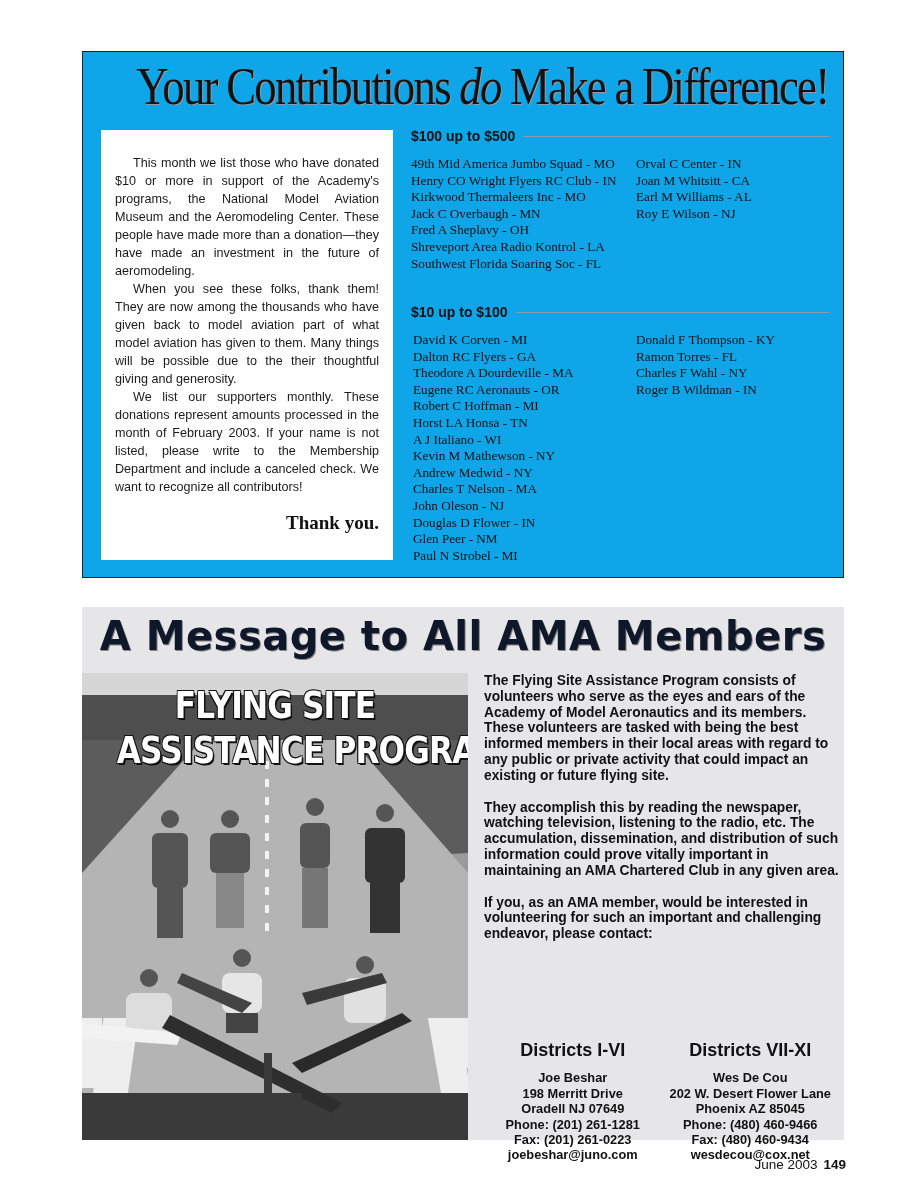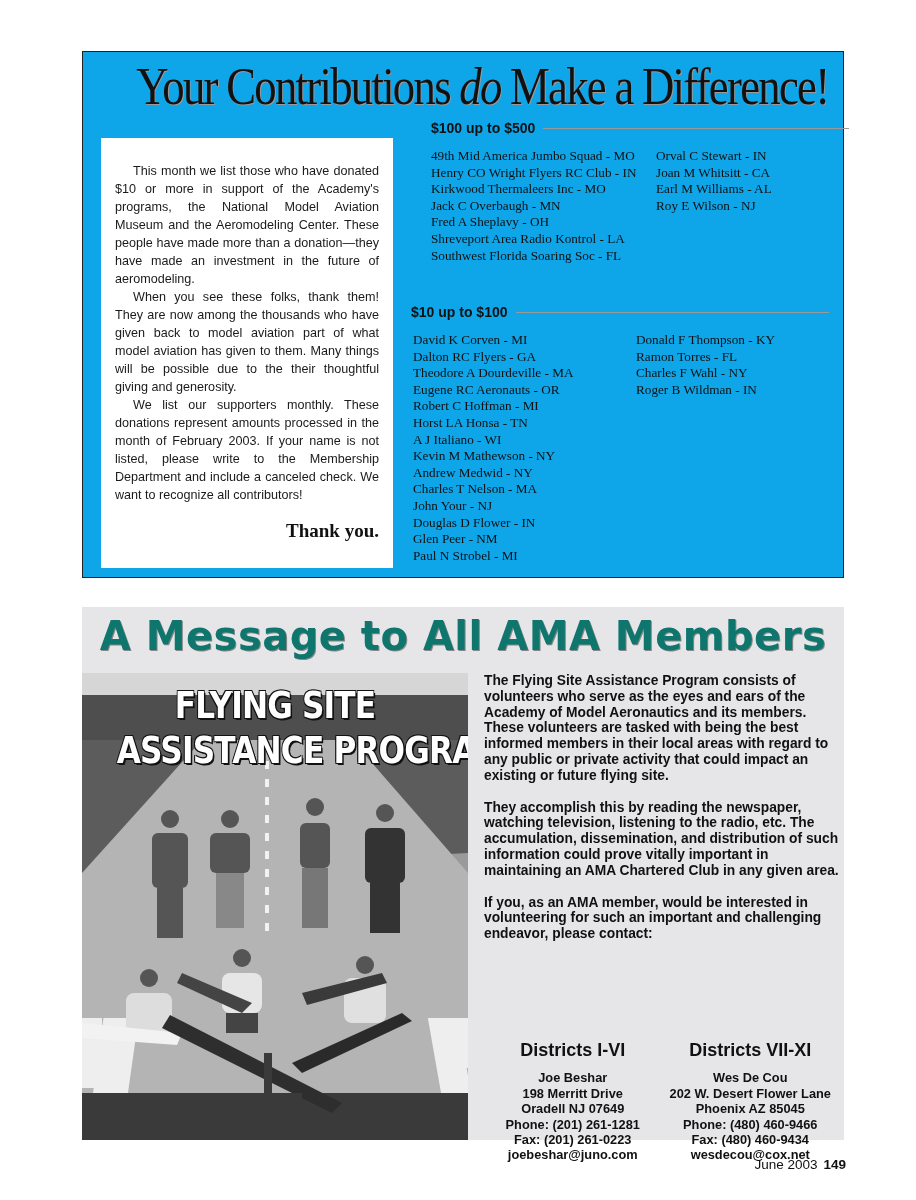--- a/index.html
+++ b/index.html
@@ -2,37 +2,37 @@
 <html><head>
 <meta charset="utf-8">
 <style>
   html, body { margin: 0; padding: 0; }
   body { width: 916px; height: 1200px; background: #ffffff; position: relative; overflow: hidden; font-family: "Liberation Sans", sans-serif; color: #111; }
 
   
   .contrib { position: absolute; left: 82px; top: 51px; width: 762px; height: 527px; border: 1.5px solid #222; background: #0ea5e9; box-sizing: border-box; }
   .contrib-title { position: absolute; left: 0; top: 4px; width: 100%; text-align: center; font-family: "Liberation Serif", serif; font-size: 52px; letter-spacing: -2px; transform: scaleX(0.86); transform-origin: center; color: #111; white-space: nowrap; line-height: 62px; text-shadow: 1px 1px 0 #999; }
   .contrib-title em { font-style: italic; }
-  .intro { position: absolute; left: 18px; top: 78px; width: 292px; height: 430px; background: #ffffff; box-sizing: border-box; padding: 24px 14px 0 14px; margin-top: 8px; }
+  .intro { position: absolute; left: 18px; top: 78px; width: 292px; height: 430px; background: #ffffff; box-sizing: border-box; padding: 24px 14px 0 14px; }
   .intro p { margin: 0; font-size: 12.6px; line-height: 18px; text-align: justify; text-indent: 18px; color: #1a1a1a; }
   .thanks { position: absolute; right: 14px; top: 382px; font-family: "Liberation Serif", serif; font-weight: bold; font-size: 19px; color: #111; }
 
   .tier { position: absolute; left: 328px; width: 418px; }
   .tier-head { display: flex; align-items: center; font-weight: bold; font-size: 14px; color: #111; height: 20px; }
   .tier-head .rule { flex: 1; height: 1px; background: #999; margin-left: 8px; }
   .tier-cols { display: flex; margin-top: 10px; }
   .tier-col { font-family: "Liberation Serif", serif; font-size: 13.2px; line-height: 16.6px; color: #111; white-space: nowrap; }
-  .tier1 { top: 66px; margin-left: 20px; }
+  .tier1 { top: 74px; }
   .tier1 .col1 { width: 225px; }
   .tier2 { top: 250px; }
   .tier2 .col1 { width: 223px; padding-left: 2px; }
 
   
   .ama { position: absolute; left: 82px; top: 607px; width: 762px; height: 533px; background: #e6e6e8; }
-  .ama-title { position: absolute; left: 0; top: 6px; width: 100%; text-align: center; font-family: "DejaVu Sans", sans-serif; font-weight: bold; font-size: 40px; color: #0f766e; letter-spacing: 0.5px; text-shadow: 1px 1px 0 #888; white-space: nowrap; }
+  .ama-title { position: absolute; left: 0; top: 6px; width: 100%; text-align: center; font-family: "DejaVu Sans", sans-serif; font-weight: bold; font-size: 40px; color: #0f172a; letter-spacing: 0.5px; text-shadow: 1px 1px 0 #888; white-space: nowrap; }
   .photo { position: absolute; left: 0; top: 66px; width: 386px; height: 467px; background: #a21caf; overflow: hidden; }
   .photo svg { display: block; }
   .photo-caption { position: absolute; left: 0; width: 100%; text-align: center; font-family: "DejaVu Sans", sans-serif; font-weight: bold; color: #fff; letter-spacing: -1px; transform: scaleX(0.82); text-shadow: 2px 2px 0 #111, -1px -1px 0 #111, 1px -1px 0 #111, -1px 1px 0 #111; white-space: nowrap; }
   .cap1 { top: 10px; font-size: 38px; }
   .cap2 { top: 55px; font-size: 38px; }
 
   .ama-text { position: absolute; left: 402px; top: 66px; width: 355px; font-weight: bold; font-size: 13.8px; line-height: 15.8px; color: #111; }
   .ama-text p { margin: 0 0 16px 0; }
   .ama-text .lead { font-style: italic; }
   .contacts { position: absolute; left: 402px; top: 408px; width: 355px; display: flex; }
@@ -64,21 +64,21 @@
       <div class="tier-col col1">
           <div>49th Mid America Jumbo Squad - MO</div>
           <div>Henry CO Wright Flyers RC Club - IN</div>
           <div>Kirkwood Thermaleers Inc - MO</div>
           <div>Jack C Overbaugh - MN</div>
           <div>Fred A Sheplavy - OH</div>
           <div>Shreveport Area Radio Kontrol - LA</div>
           <div>Southwest Florida Soaring Soc - FL</div>
         </div>
       <div class="tier-col col2">
-          <div>Orval C Stewart - IN</div>
+          <div>Orval C Center - IN</div>
           <div>Joan M Whitsitt - CA</div>
           <div>Earl M Williams - AL</div>
           <div>Roy E Wilson - NJ</div>
         </div>
     </div>
   </div>
 
   <div class="tier tier2">
     <div class="tier-head">
       <span>$10 up to $100</span>
@@ -89,21 +89,21 @@
           <div>David K Corven - MI</div>
           <div>Dalton RC Flyers - GA</div>
           <div>Theodore A Dourdeville - MA</div>
           <div>Eugene RC Aeronauts - OR</div>
           <div>Robert C Hoffman - MI</div>
           <div>Horst LA Honsa - TN</div>
           <div>A J Italiano - WI</div>
           <div>Kevin M Mathewson - NY</div>
           <div>Andrew Medwid - NY</div>
           <div>Charles T Nelson - MA</div>
-          <div>John Your - NJ</div>
+          <div>John Oleson - NJ</div>
           <div>Douglas D Flower - IN</div>
           <div>Glen Peer - NM</div>
           <div>Paul N Strobel - MI</div>
         </div>
       <div class="tier-col col2">
           <div>Donald F Thompson - KY</div>
           <div>Ramon Torres - FL</div>
           <div>Charles F Wahl - NY</div>
           <div>Roger B Wildman - IN</div>
         </div>

